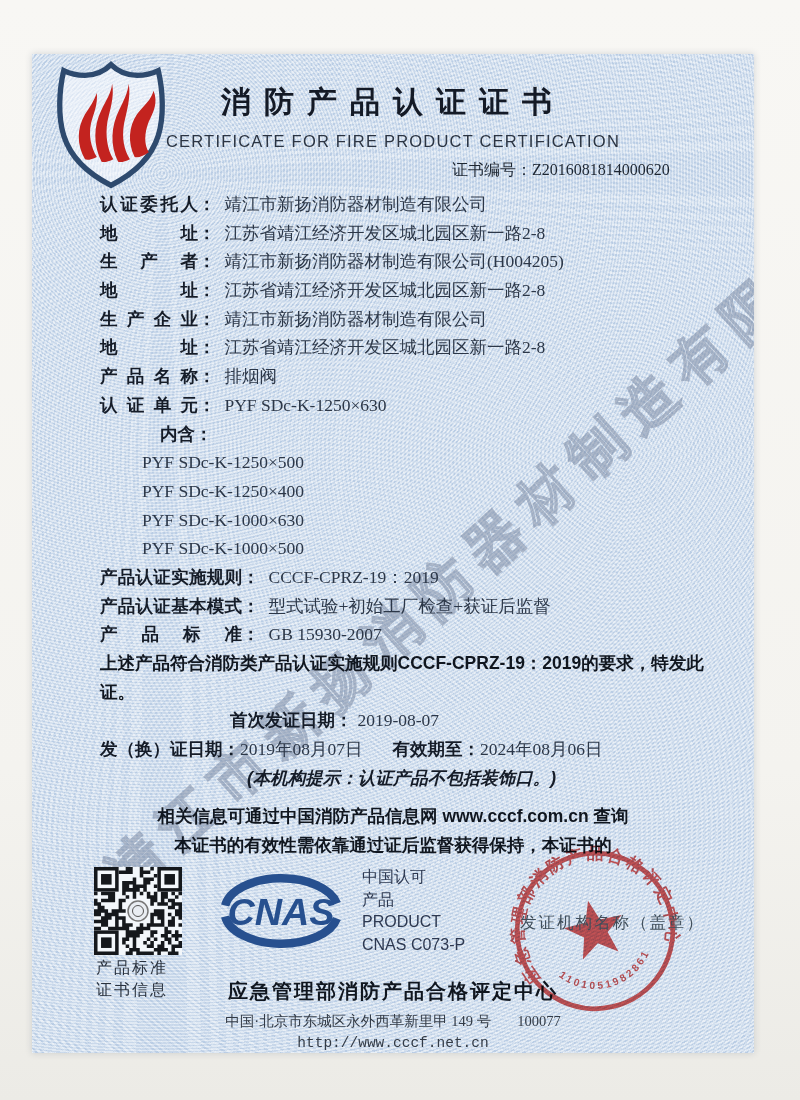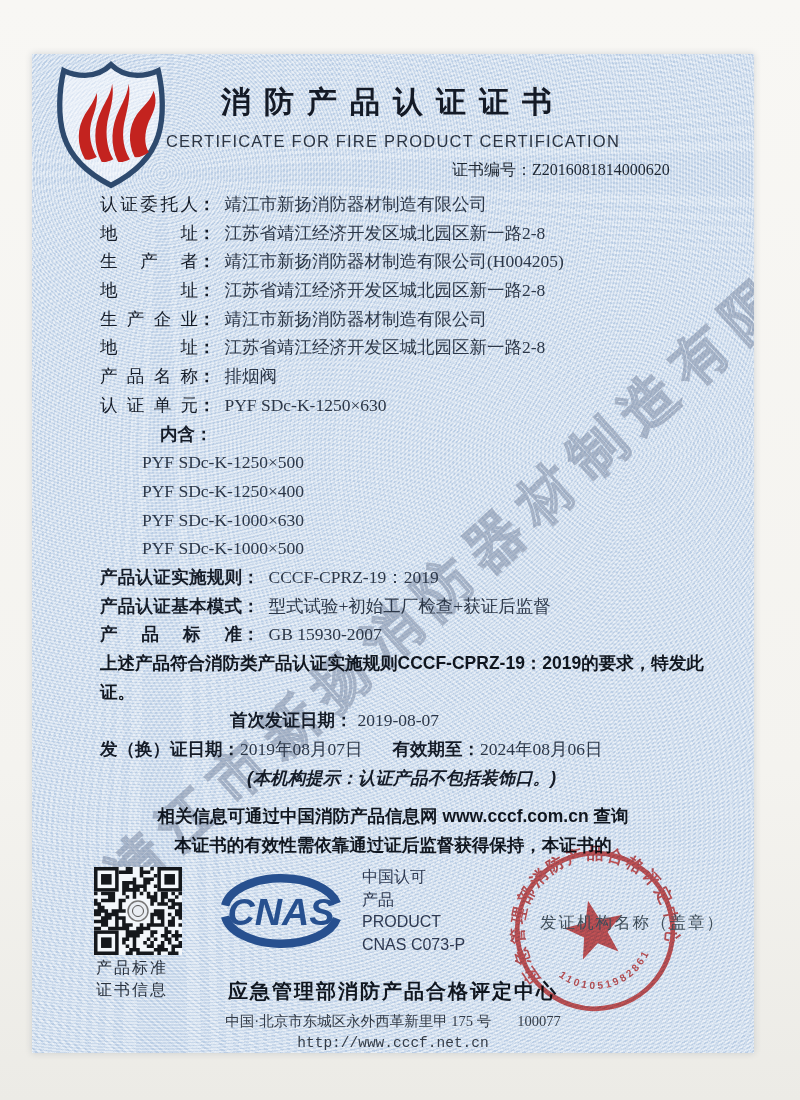--- a/index.html
+++ b/index.html
@@ -29,21 +29,21 @@
   .logo{position:absolute;left:16px;top:6px;width:126px;height:130px;z-index:2;}
   .title{position:absolute;left:0;top:28px;width:100%;text-align:center;z-index:2;
     font-size:30px;font-weight:bold;letter-spacing:13px;color:#141a26;}
   .subtitle{position:absolute;left:0;top:78px;width:100%;text-align:center;z-index:2;
     font-size:16.5px;letter-spacing:1.2px;color:#2b3442;}
   .certno{position:absolute;left:420px;top:106px;z-index:2;font-size:16px;
     font-family:"Liberation Serif",serif;color:#1d2632;}
   
   .content{position:absolute;left:0;top:136px;width:100%;z-index:2;font-size:17.5px;}
   .row{display:flex;align-items:baseline;height:28.7px;line-height:28.7px;padding-left:68px;}
-  .flabel{display:inline-block;width:98px;font-weight:normal;text-align:justify;text-align-last:justify;}
+  .flabel{display:inline-block;width:98px;font-weight:bold;text-align:justify;text-align-last:justify;}
   .rlabel{display:inline-block;width:142px;font-weight:bold;text-align:justify;text-align-last:justify;}
   .colon{font-weight:bold;margin-right:9px;}
   .val{font-family:"Liberation Serif",serif;color:#2c3748;white-space:nowrap;}
   .inner-row{padding-left:128px;}
   .inner-label{font-weight:bold;}
   .item-row{padding-left:110px;}
   .statement{padding:0 30px 0 68px;font-weight:bold;line-height:28.7px;color:#10161f;}
   .first-issue{padding-left:198px;height:28.7px;line-height:28.7px;}
   .blabel{font-weight:bold;}
   .gap{display:inline-block;width:30px;}
@@ -59,21 +59,21 @@
   .accred .zh{font-family:Liberation Sans, sans-serif;}
   .org{position:absolute;left:0;top:924px;width:100%;text-align:center;z-index:2;
     font-size:20px;font-weight:bold;letter-spacing:2px;color:#10161f;}
   .addr{position:absolute;left:0;top:958px;width:100%;text-align:center;z-index:2;
     font-size:14.5px;font-family:"Liberation Serif",serif;color:#333b46;}
   .addr .pc{display:inline-block;margin-left:26px;}
   .site{position:absolute;left:0;top:981px;width:100%;text-align:center;z-index:2;
     font-size:14.5px;font-family:Liberation Mono, monospace;color:#333b46;}
   .stamp{position:absolute;left:478px;top:792px;width:170px;height:170px;z-index:6;
     transform:rotate(-13deg);opacity:.88;mix-blend-mode:multiply;}
-  .stamp-overlay{position:absolute;left:508px;top:858px;z-index:7;font-size:16.5px;
+  .stamp-overlay{position:absolute;left:488px;top:858px;z-index:7;font-size:16.5px;
     font-family:"Liberation Serif",serif;color:#404e5a;letter-spacing:2px;white-space:nowrap;text-align:center;}
 </style>
 </head>
 <body>
 
 <div class="page">
 
   <div class="watermark">靖江市新扬消防器材制造有限公司</div>
 
   <svg class="logo" viewBox="0 0 100 110" aria-hidden="true">
@@ -217,21 +217,21 @@
 
   <div class="accred">
     <div class="zh">中国认可</div>
     <div class="zh">产品</div>
     <div>PRODUCT</div>
     <div>CNAS C073-P</div>
   </div>
 
   <div class="org">应急管理部消防产品合格评定中心</div>
   <div class="addr">
-    <span>中国·北京市东城区永外西革新里甲 175 号</span><span class="pc">100077</span>
+    <span>中国·北京市东城区永外西革新里甲 149 号</span><span class="pc">100077</span>
   </div>
   <div class="site">http://www.cccf.net.cn</div>
 
   <svg class="stamp" viewBox="0 0 175 175" aria-hidden="true">
     <circle cx="87.5" cy="87.5" r="80" fill="none" stroke="#cf4040" stroke-width="5"></circle>
     <polygon points="87.5,55.5 95.1,77.0 117.9,77.6 99.9,91.5 106.3,113.4 87.5,100.5 68.7,113.4 75.1,91.5 57.1,77.6 79.9,77.0" fill="#cf4040"></polygon>
     <defs>
       <path id="sealArcTop" d="M23.4,124.5 A74,74 0 1 1 151.6,124.5" fill="none"></path>
       <path id="sealArcBottom" d="M36,118 A60,60 0 0 0 139,118" fill="none"></path>
     </defs>

